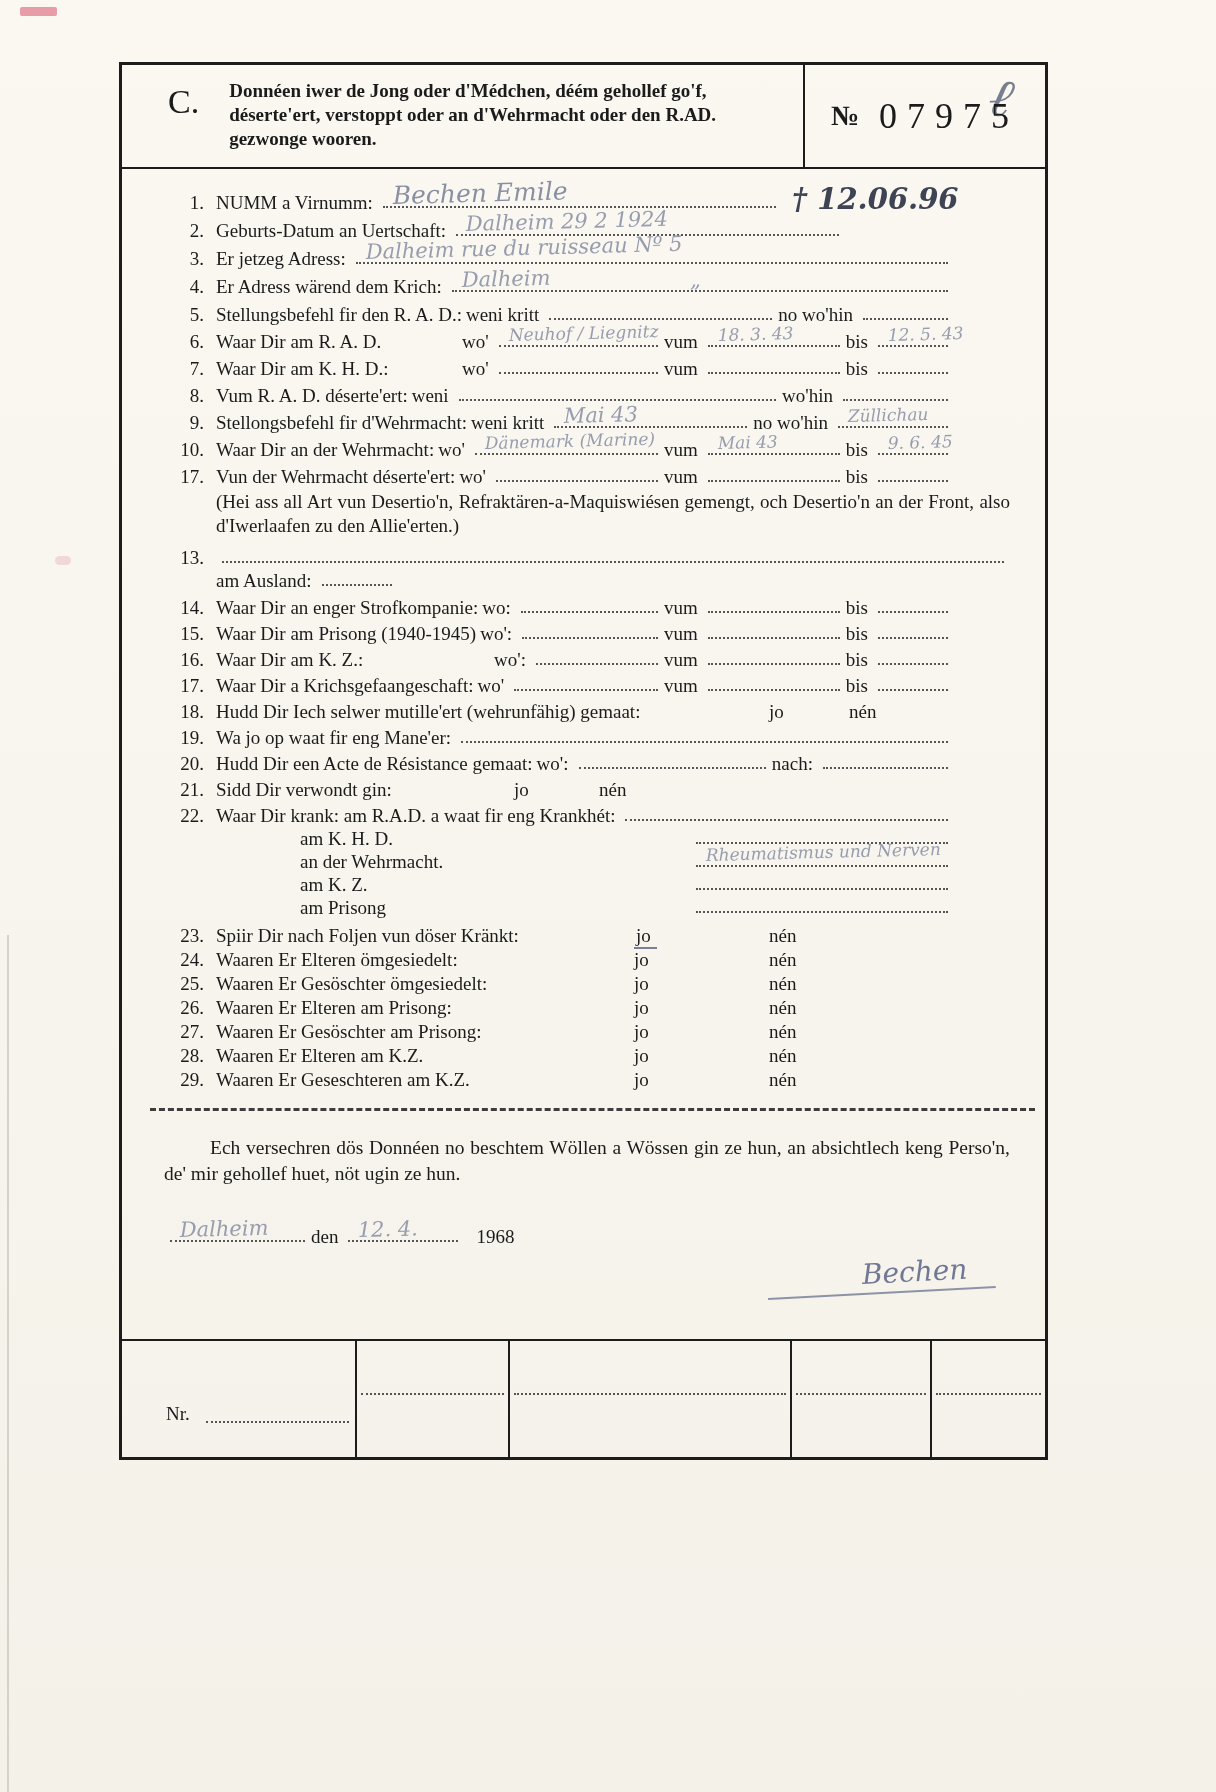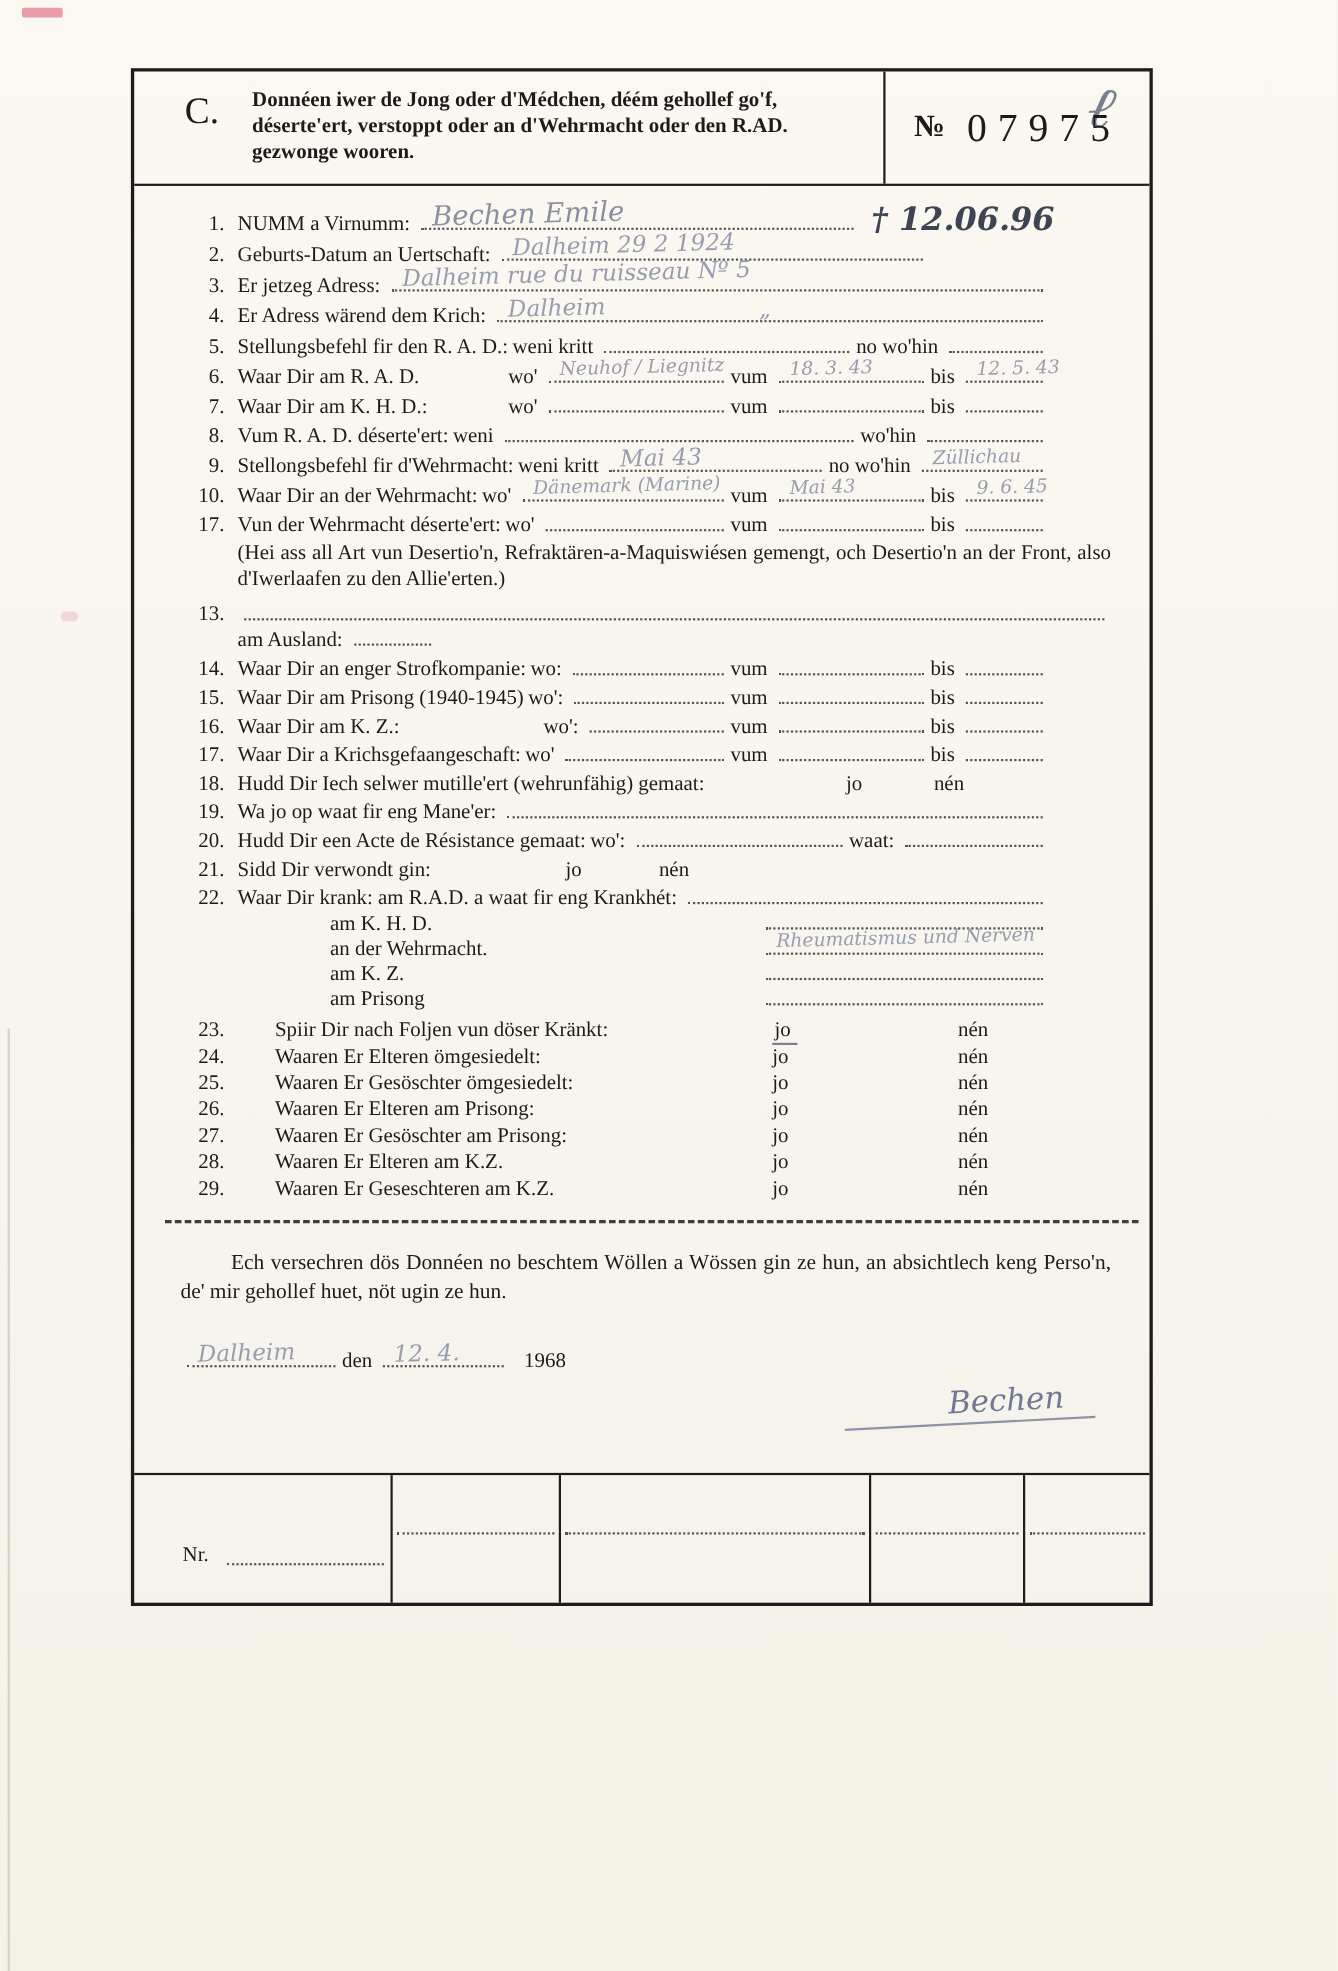--- a/index.html
+++ b/index.html
@@ -23,21 +23,21 @@
   .form-header{display:flex;align-items:stretch;height:102px;border-bottom:2px solid #1c1c1c;}
   .header-main{flex:1 1 auto;display:flex;padding:14px 8px 8px 46px;}
   .section-letter{font-size:34px;line-height:1;margin:6px 30px 0 0;}
   .header-text{width:560px;font-weight:bold;font-size:19px;line-height:1.25;}
   .header-no{width:240px;border-left:2px solid #1c1c1c;display:flex;align-items:center;justify-content:center;gap:20px;}
   .numero-sign{font-size:28px;font-weight:bold;}
   .numero-value{font-size:36px;letter-spacing:10px;}
   
   .rows{padding:20px 35px 0 42px;font-size:19px;}
   .row{display:flex;align-items:flex-end;line-height:20px;margin-bottom:7px;}
-  .mb8{margin-bottom:8px;} .mb6{margin-bottom:6px;} .mb4{margin-bottom:4px;gap:34px;} .mb3{margin-bottom:3px;}
+  .mb8{margin-bottom:8px;} .mb6{margin-bottom:6px;} .mb4{margin-bottom:4px;} .mb3{margin-bottom:3px;}
   .num{flex:0 0 40px;text-align:right;margin-right:12px;}
   .lbl{white-space:nowrap;margin-right:4px;}
   .dots{flex:1 1 30px;min-width:15px;border-bottom:2px dotted #555;height:2px;margin:0 6px 5px 6px;position:relative;}
   .dots.end{margin-right:62px;}
   .d-vum{flex:0 0 132px;} .d-bis{flex:0 0 70px;} .d-85{flex:0 0 85px;} .d-105{flex:0 0 105px;}
   .d-110{flex:0 0 110px;} .d-125{flex:0 0 125px;} .d-165{flex:0 0 165px;} .d-70{flex:0 0 70px;}
   .gap165{flex:0 0 165px;} .filler{flex:1 1 auto;} .deathcol{flex:0 0 218px;padding-left:10px;}
   .lbl-242{flex:0 0 242px;} .lbl-274{flex:0 0 274px;} .lbl-414{flex:0 0 414px;}
   .lbl-549{flex:0 0 549px;} .lbl-294{flex:0 0 294px;}
   .jo-135{flex:0 0 135px;} .jo-80{flex:0 0 80px;} .jo-85{flex:0 0 85px;}
@@ -286,21 +286,21 @@
         <span class="num">19.</span>
         <span class="lbl">Wa jo op waat fir eng Mane'er:</span>
         <span class="dots end"></span>
       </div>
 
       <div class="row mb6">
         <span class="num">20.</span>
         <span class="lbl">Hudd Dir een Acte de Résistance gemaat:</span>
         <span class="lbl">wo':</span>
         <span class="dots"></span>
-        <span class="lbl">waat:</span>
+        <span class="lbl">nach:</span>
         <span class="dots d-125 end"></span>
       </div>
 
       <div class="row mb6">
         <span class="num">21.</span>
         <span class="lbl lbl-294">Sidd Dir verwondt gin:</span>
         <span class="jo-85">jo</span>
         <span>nén</span>
       </div>
 

